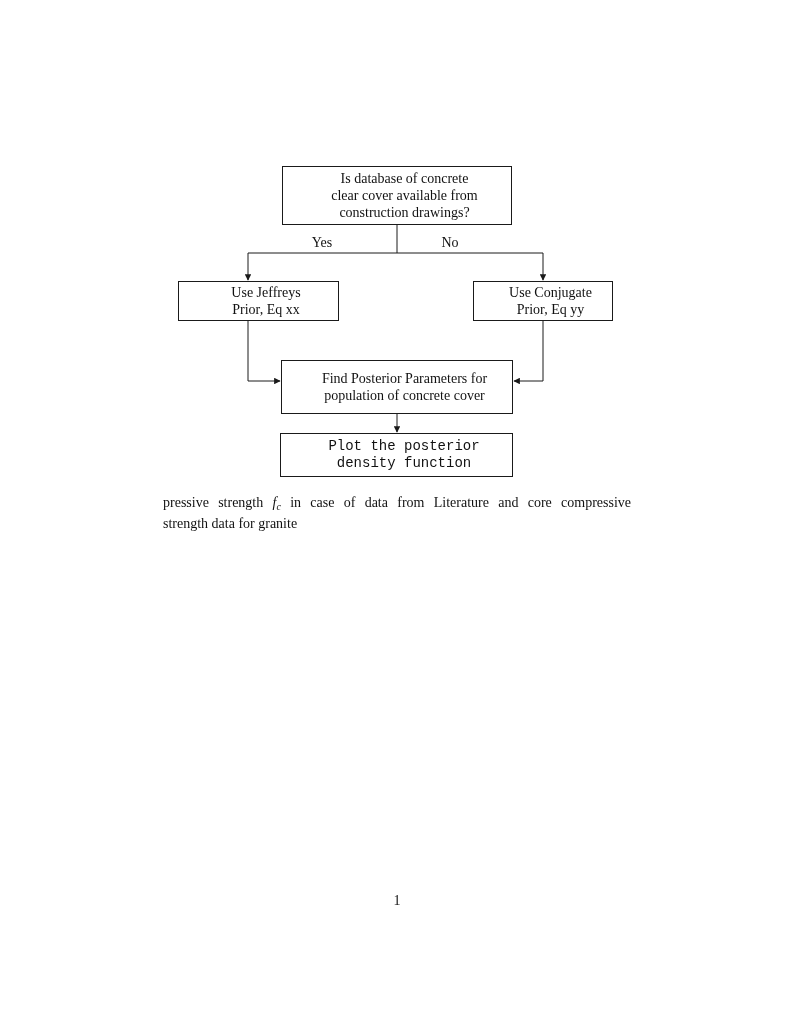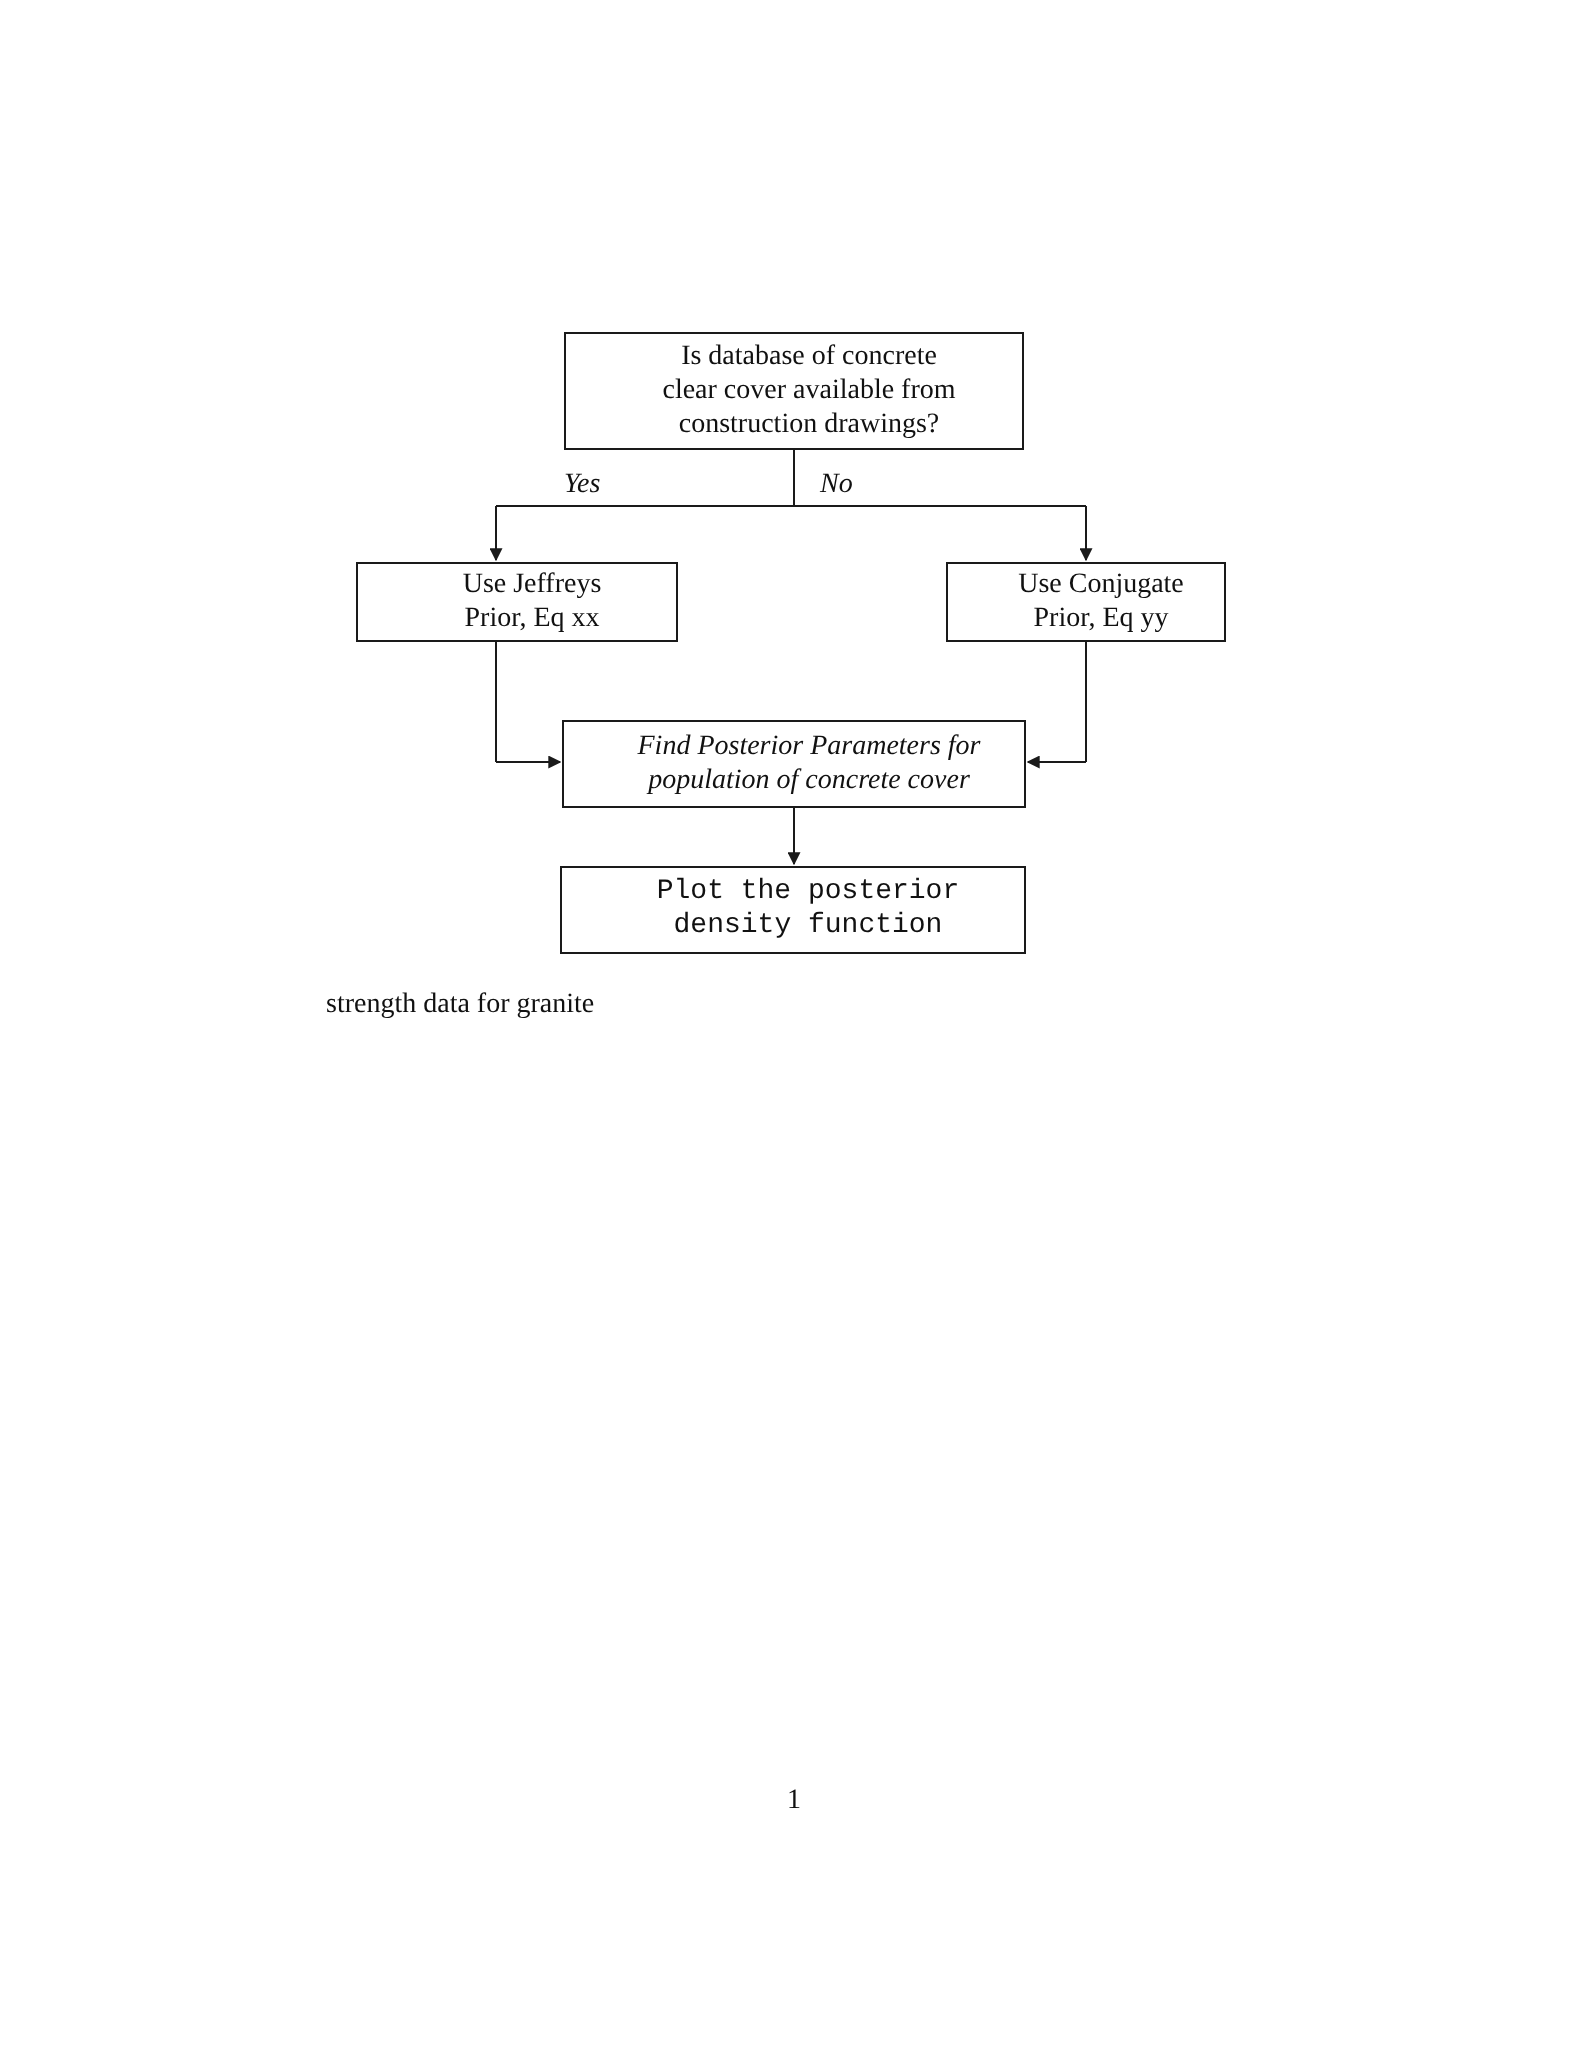--- a/index.html
+++ b/index.html
@@ -42,29 +42,29 @@
     align-items:center;
     justify-content:center;
     text-align:center;
     font-size:14px;
     line-height:17px;
     padding-left:15px;
   }
   .node-question{left:282px;top:166px;width:230px;height:59px;}
   .node-jeffreys{left:178px;top:281px;width:161px;height:40px;}
   .node-conjugate{left:473px;top:281px;width:140px;height:40px;}
-  .node-posterior{left:281px;top:360px;width:232px;height:44px;font-style:italic;}
+  .node-posterior{left:281px;top:360px;width:232px;height:54px;}
   .node-plot{left:280px;top:433px;width:233px;height:44px;font-family:Liberation Mono, monospace;}
   .edge-label{
     position:absolute;
     z-index:2;
     width:80px;
+    text-align:center;
     font-size:14px;
     line-height:17px;
-    font-style:italic;
   }
   .edge-label-yes{left:282px;top:234px;}
   .edge-label-no{left:410px;top:234px;}
   .caption{
     position:absolute;
     left:163px;top:494px;width:468px;
     font-size:14px;
     line-height:17px;
     z-index:2;
   }
@@ -126,20 +126,25 @@
       <span>Find Posterior Parameters for</span>
       <span>population of concrete cover</span>
     </div>
 
     <div class="node node-plot">
       <span>Plot the posterior density function</span>
     </div>
   </div>
 
   <div class="caption">
+    <div class="cap-line cap-just">
+      <span>pressive strength</span>
+      <span><span class="math-var">f</span><span class="math-sub">c</span></span>
+      <span>in case of data from Literature and core compressive</span>
+    </div>
     <div class="cap-line">
       <span>strength data for granite</span>
     </div>
   </div>
 
   <div class="page-number">1</div>
 
 </div>
 
 </body></html>

